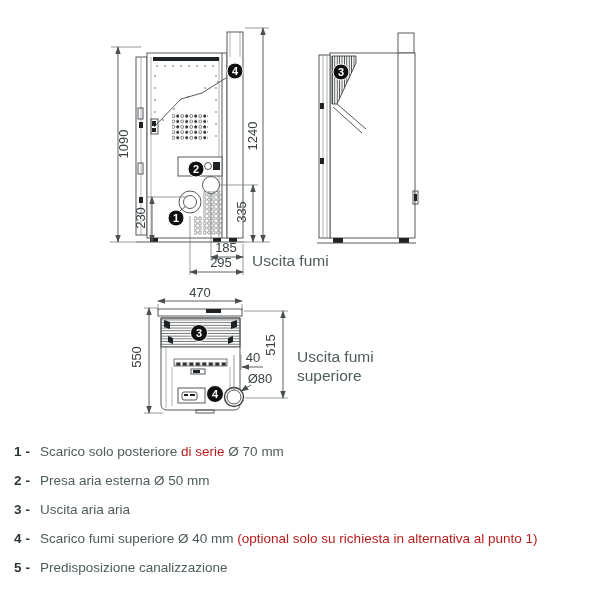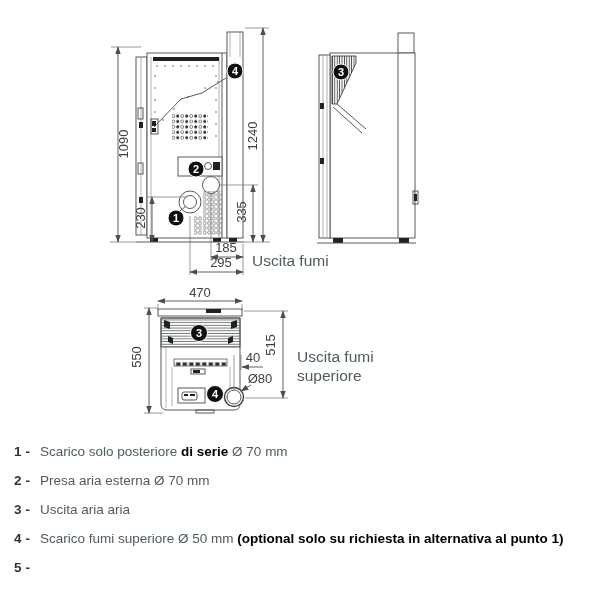--- a/index.html
+++ b/index.html
@@ -15,21 +15,21 @@
   .dtext{font:13px "Liberation Sans",sans-serif;fill:#3a4043;}
   .vlabel{font:15.5px "Liberation Sans",sans-serif;fill:#4e5d5a;}
   .co{fill:#101010;stroke:#ffffff;stroke-width:1;}
   .cot{font:bold 11px "Liberation Sans",sans-serif;fill:#ffffff;text-anchor:middle;}
   .legend{position:absolute;left:14px;top:444px;width:578px;}
   .legend-row{display:flex;line-height:16px;margin-bottom:13px;
               font-size:13.5px;color:#4e5d5a;}
   .lnum{flex:0 0 26px;color:#2c3639;font-weight:bold;}
   .lnum b{font-weight:bold;}
   .lnum .sep{margin-left:4px;}
-  .ltext b{color:#000000;font-weight:bold;}
+  .ltext b{color:#b91c1c;font-weight:normal;}
 </style>
 </head>
 <body>
 
 <div class="page">
 <svg width="600" height="445" viewBox="0 0 600 445">
   <defs>
     <marker id="ar" viewBox="0 0 10 7" refX="9" refY="3.5" markerWidth="9" markerHeight="6.3" orient="auto-start-reverse">
       <path d="M0 0 L10 3.5 L0 7 z" fill="#4a4f52"></path>
     </marker>
@@ -265,27 +265,28 @@
   </g>
 </svg>
 
 <div class="legend">
   <div class="legend-row">
     <span class="lnum"><b>1</b><span class="sep">-</span></span>
     <span class="ltext"><span>Scarico solo posteriore </span><b>di serie</b><span> Ø 70 mm</span></span>
   </div>
   <div class="legend-row">
     <span class="lnum"><b>2</b><span class="sep">-</span></span>
-    <span class="ltext"><span>Presa aria esterna Ø 70 mm</span><b></b><span></span></span>
+    <span class="ltext"><span>Presa aria esterna Ø 50 mm</span><b></b><span></span></span>
   </div>
   <div class="legend-row">
     <span class="lnum"><b>3</b><span class="sep">-</span></span>
     <span class="ltext"><span>Uscita aria aria</span><b></b><span></span></span>
   </div>
   <div class="legend-row">
     <span class="lnum"><b>4</b><span class="sep">-</span></span>
-    <span class="ltext"><span>Scarico fumi superiore Ø 50 mm </span><b>(optional solo su richiesta in alternativa al punto 1)</b><span></span></span>
+    <span class="ltext"><span>Scarico fumi superiore Ø 40 mm </span><b>(optional solo su richiesta in alternativa al punto 1)</b><span></span></span>
   </div>
   <div class="legend-row">
     <span class="lnum"><b>5</b><span class="sep">-</span></span>
+    <span class="ltext"><span>Predisposizione canalizzazione</span><b></b><span></span></span>
   </div>
 </div>
 </div>
 
 </body></html>

